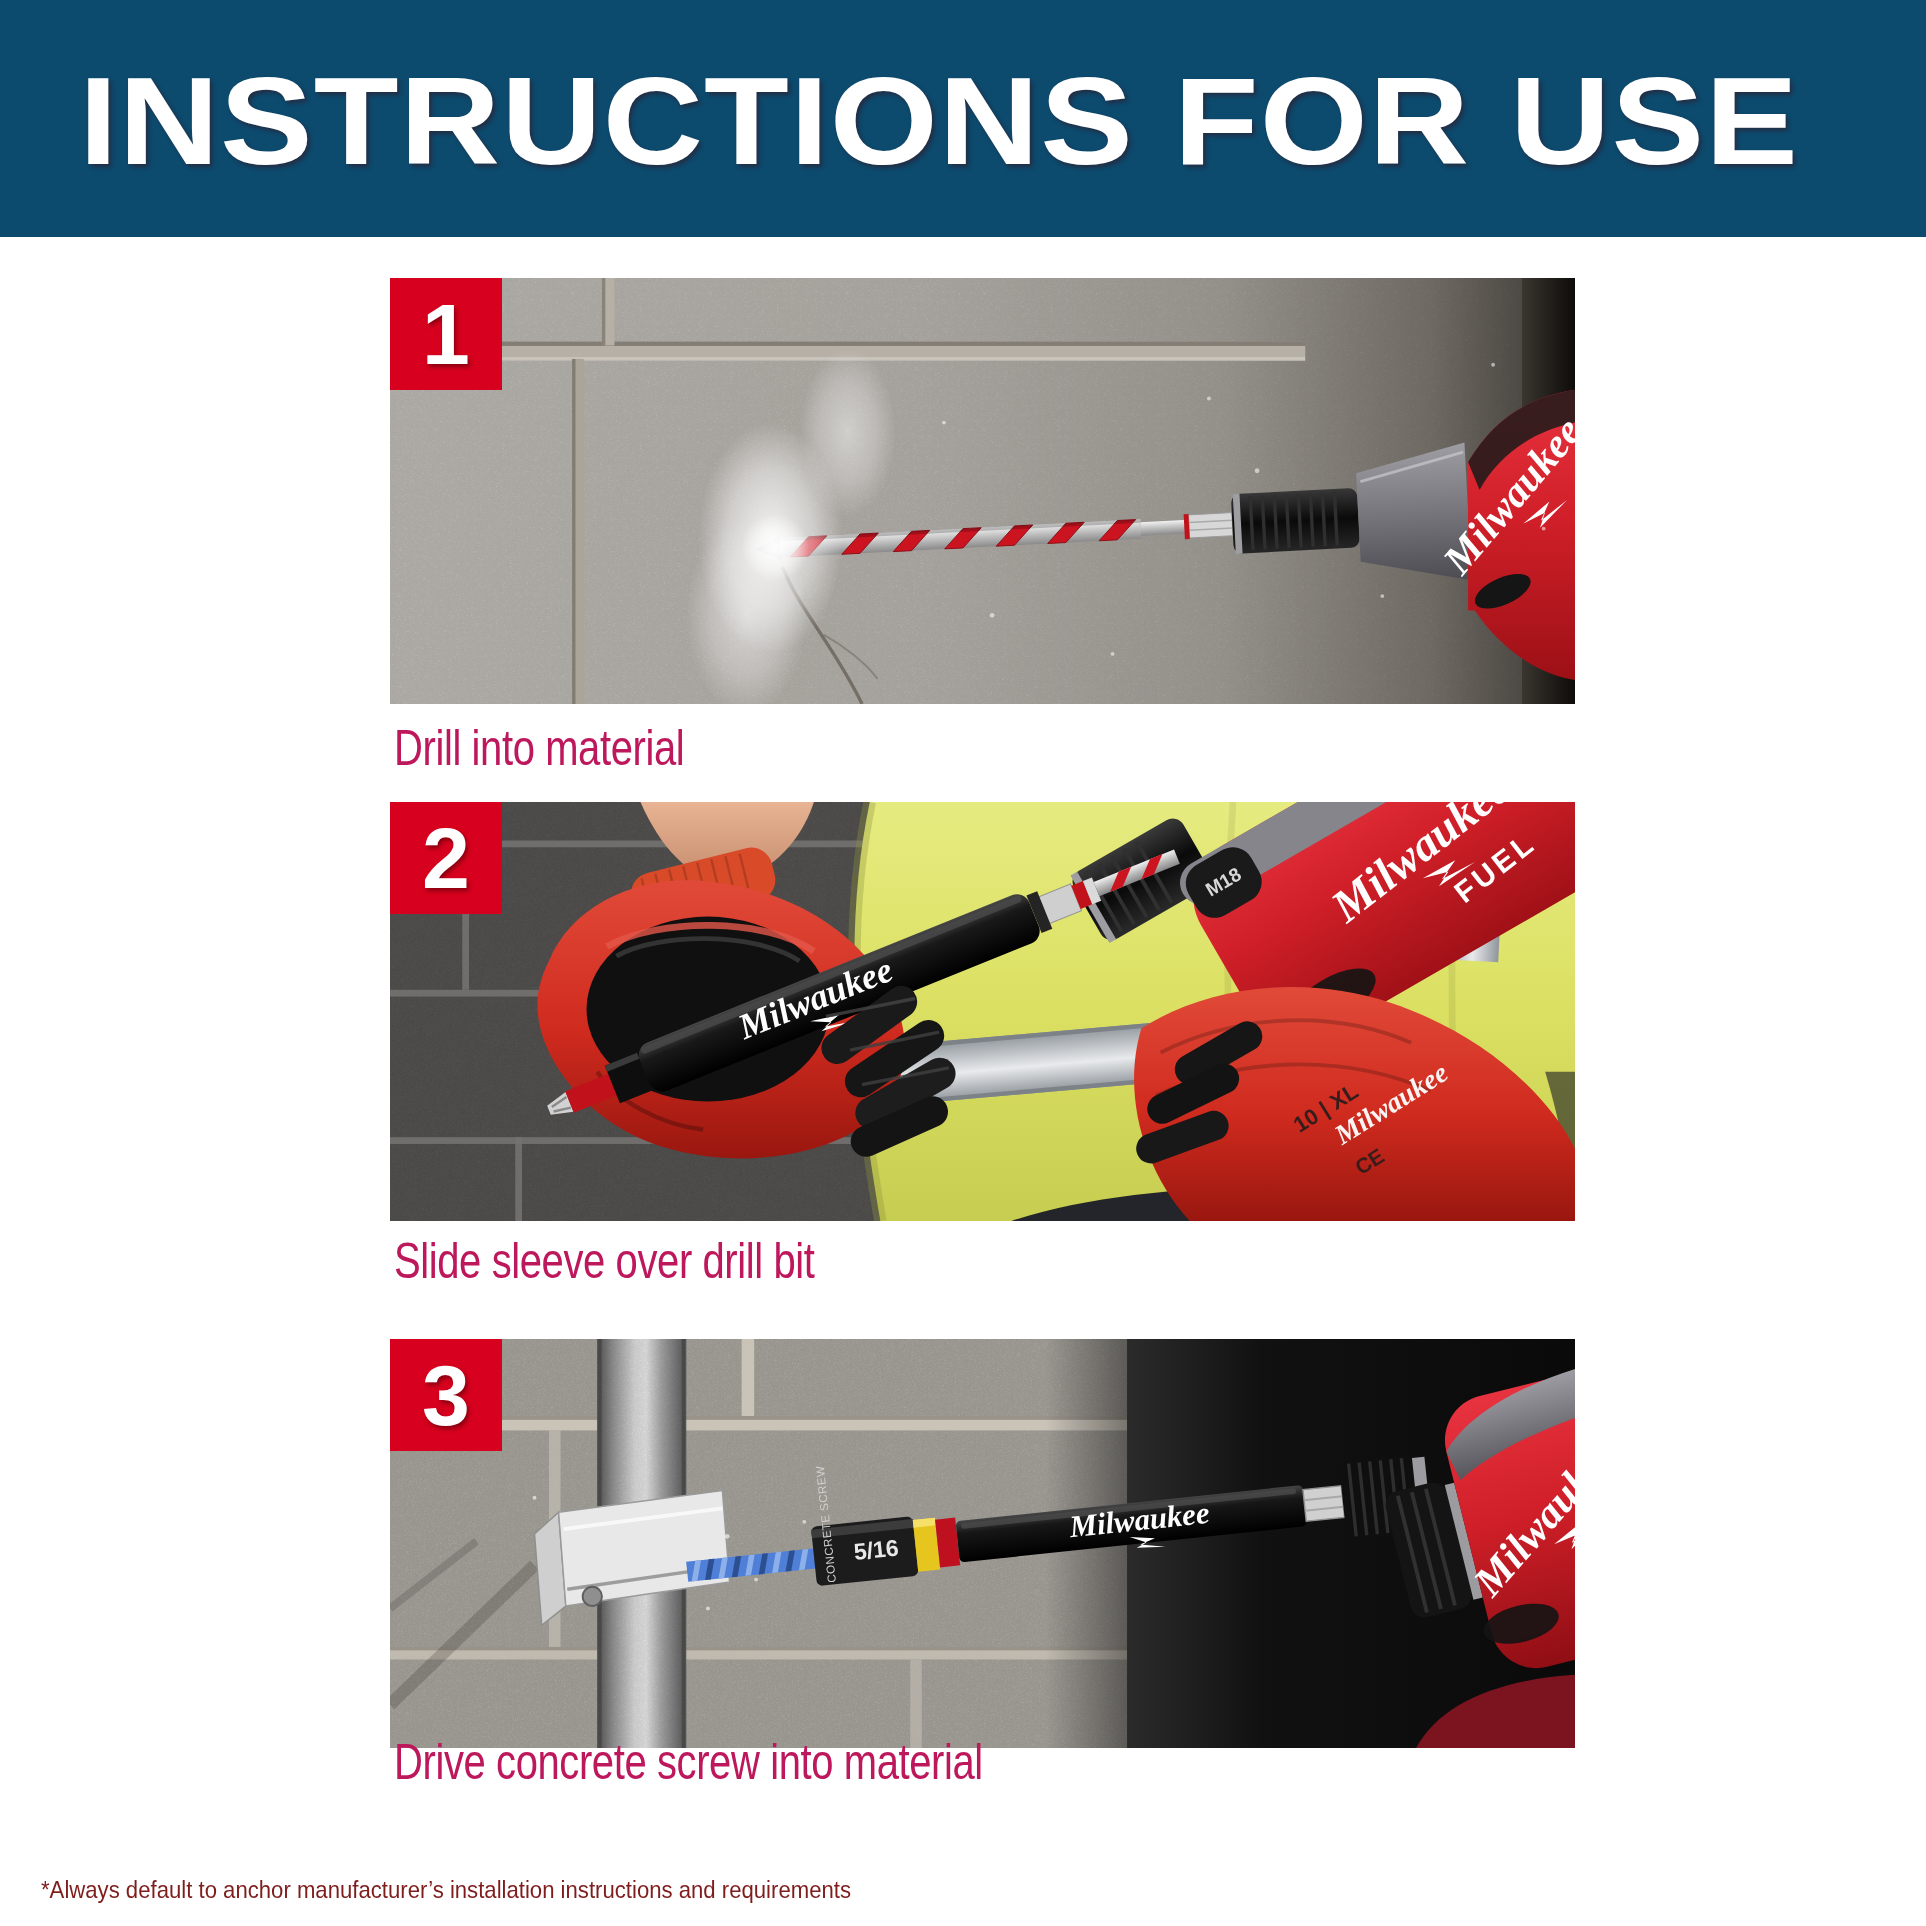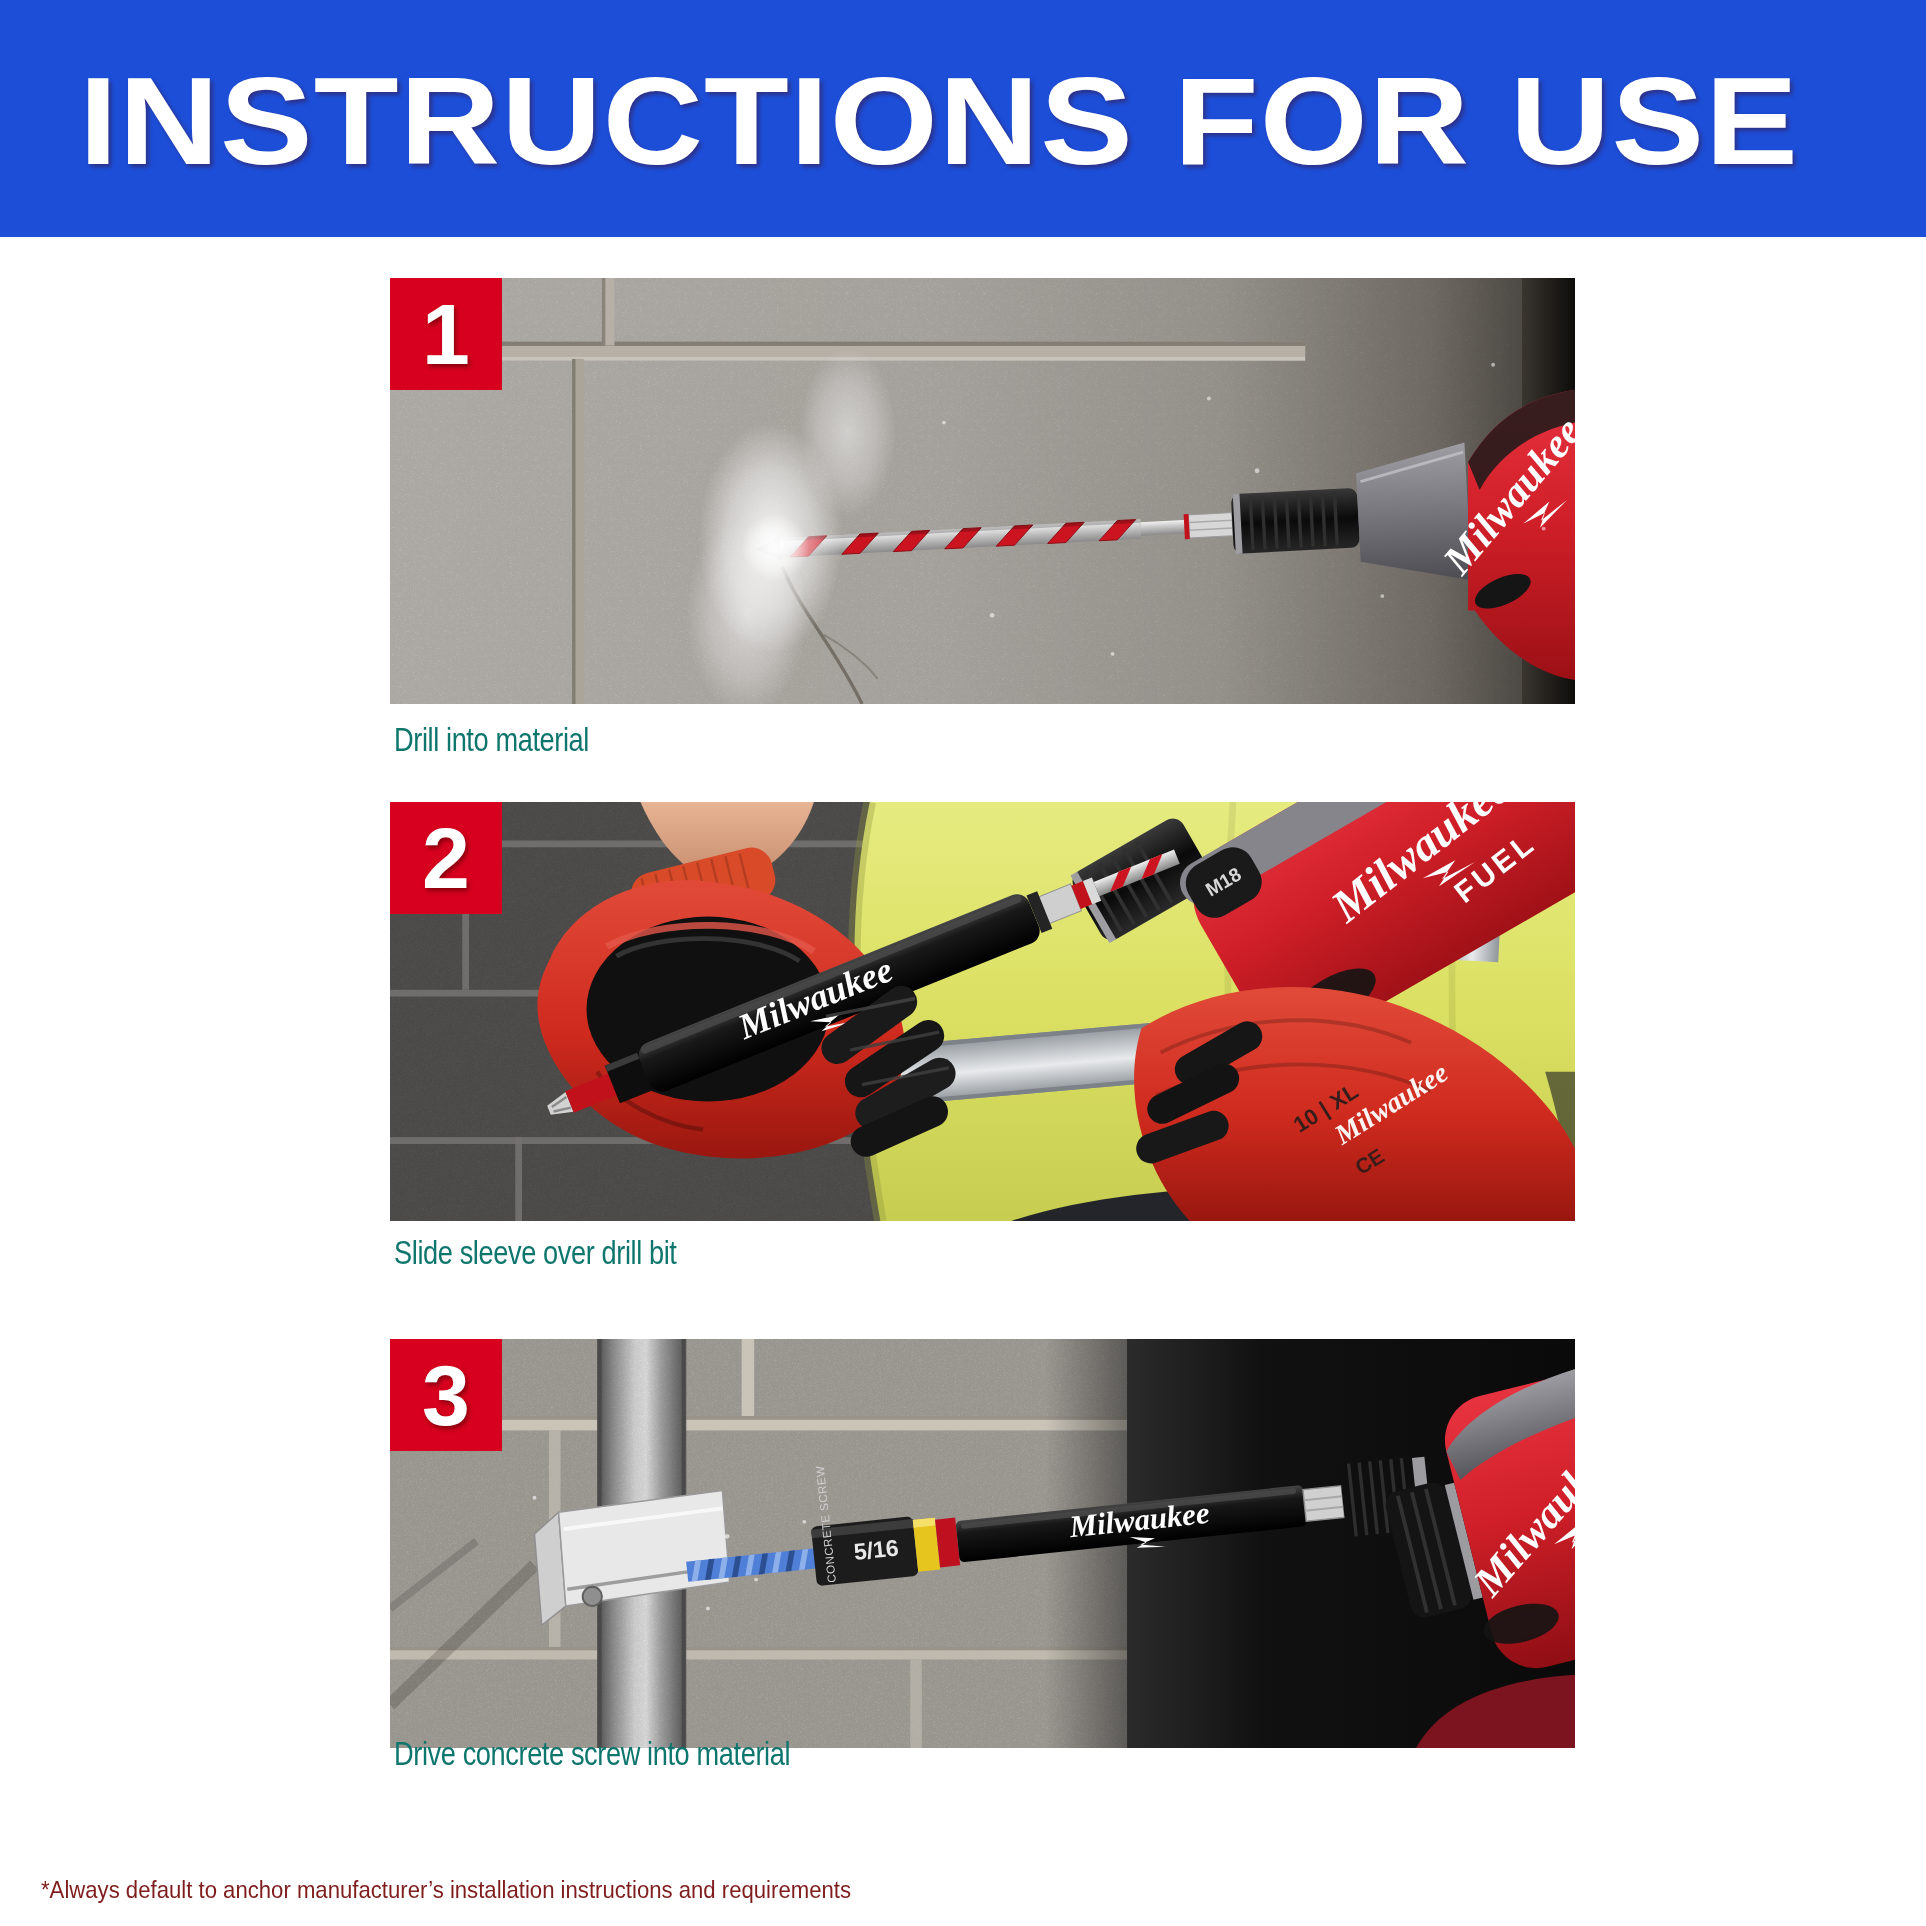--- a/index.html
+++ b/index.html
@@ -1,40 +1,40 @@
 <!DOCTYPE html>
 <html style="font-size:7.7px"><head>
 <meta charset="utf-8">
 <style>
   html,body{margin:0;padding:0;}
   body{
     width:1926px;height:1926px;position:relative;background:#ffffff;
     font-family:"Liberation Sans",sans-serif;overflow:hidden;
   }
-  .banner{position:absolute;left:0;top:0;width:1926px;height:237px;background:#1d4ed8;}
+  .banner{position:absolute;left:0;top:0;width:1926px;height:237px;background:#0c4a6e;}
   .banner h1{
     margin:0;position:absolute;left:79px;top:50px;
     font-size:124px;font-weight:bold;color:#ffffff;white-space:nowrap;
     letter-spacing:1px;transform:scaleX(1.12);transform-origin:left center;
     text-shadow:2.4px 3.4px 4.3px rgba(70,0,0,.38);
   }
   .photo{position:absolute;left:390px;width:1185px;overflow:hidden;background:#9a9691;}
   #photo1{top:278px;height:426px;}
   #photo2{top:802px;height:419px;}
   #photo3{top:1339px;height:409px;}
   .photo svg{position:absolute;left:0;top:0;width:100%;height:100%;display:block;}
   .badge{
     position:absolute;left:0;top:0;width:112px;height:112px;background:#D7001E;
     display:flex;align-items:center;justify-content:center;z-index:5;
   }
   .badge span{
     color:#fff;font-size:86px;font-weight:bold;line-height:1;
     text-shadow:1.9px 2.9px 4.3px rgba(60,0,0,.5);
   }
-  .caption{position:absolute;left:394px;font-size:34px;color:#0f766e;white-space:nowrap;line-height:1.1;text-decoration:underline;}
+  .caption{position:absolute;left:394px;font-size:50px;color:#be185d;white-space:nowrap;line-height:1.1;text-decoration:underline;}
   .caption .cond{display:inline-block;transform:scaleX(.8);transform-origin:left center;letter-spacing:-0.5px;}
   #caption1{top:721px;}
   #caption2{top:1234px;}
   #caption3{top:1735px;}
   .footnote{position:absolute;left:41px;top:1876px;font-size:24.6px;color:#7f1d1d;white-space:nowrap;}
   .footnote .cond{display:inline-block;transform:scaleX(.9);transform-origin:left center;}
   text{user-select:none;}
 </style>
 </head>
 <body>

